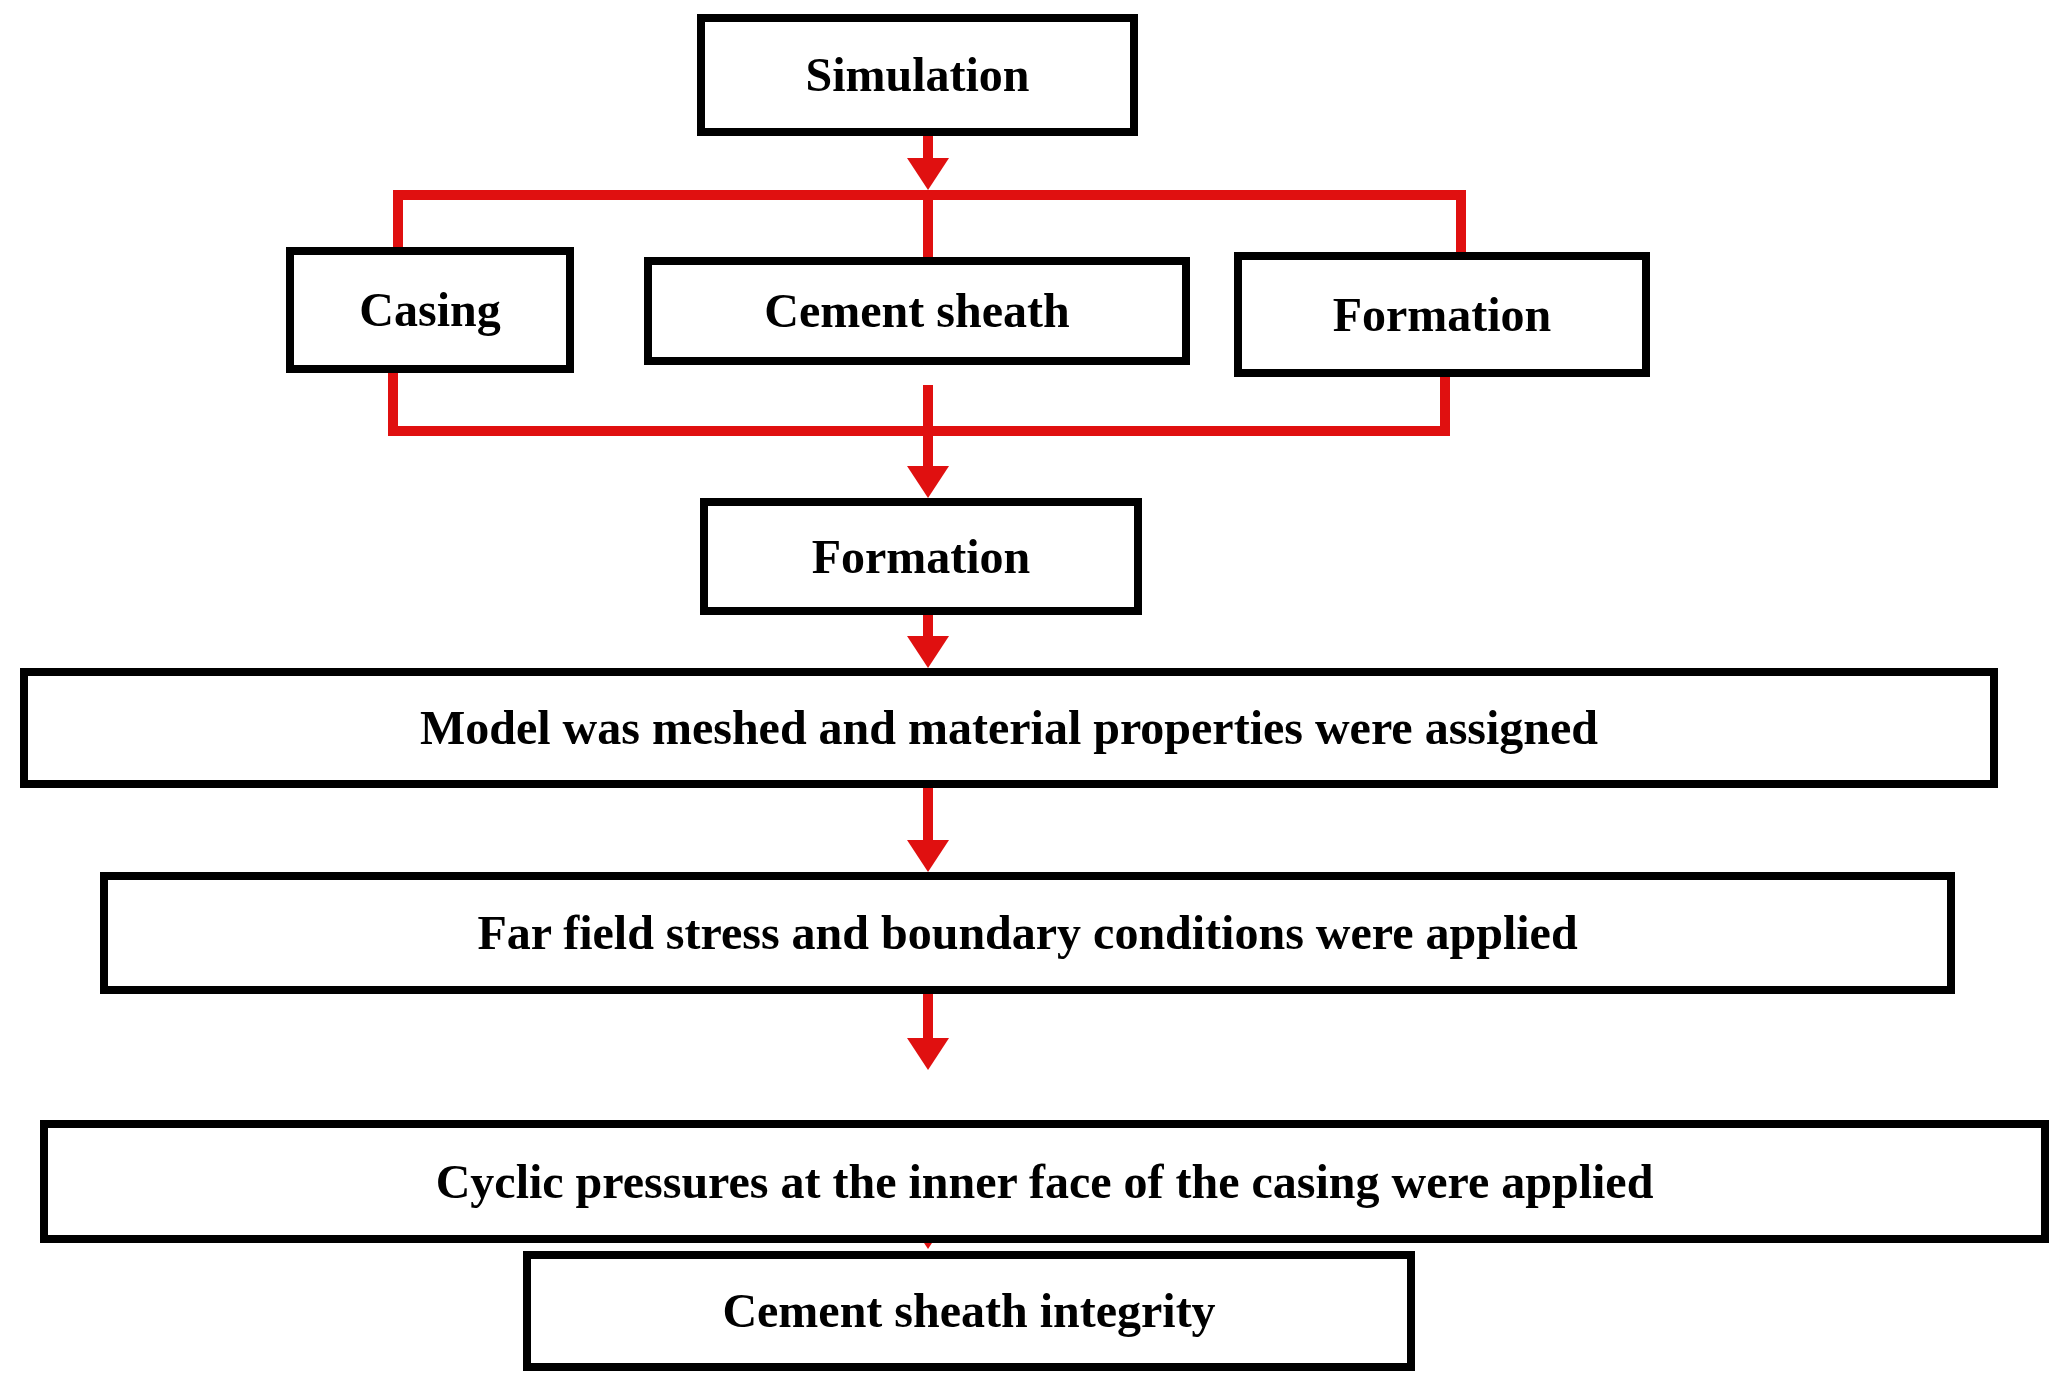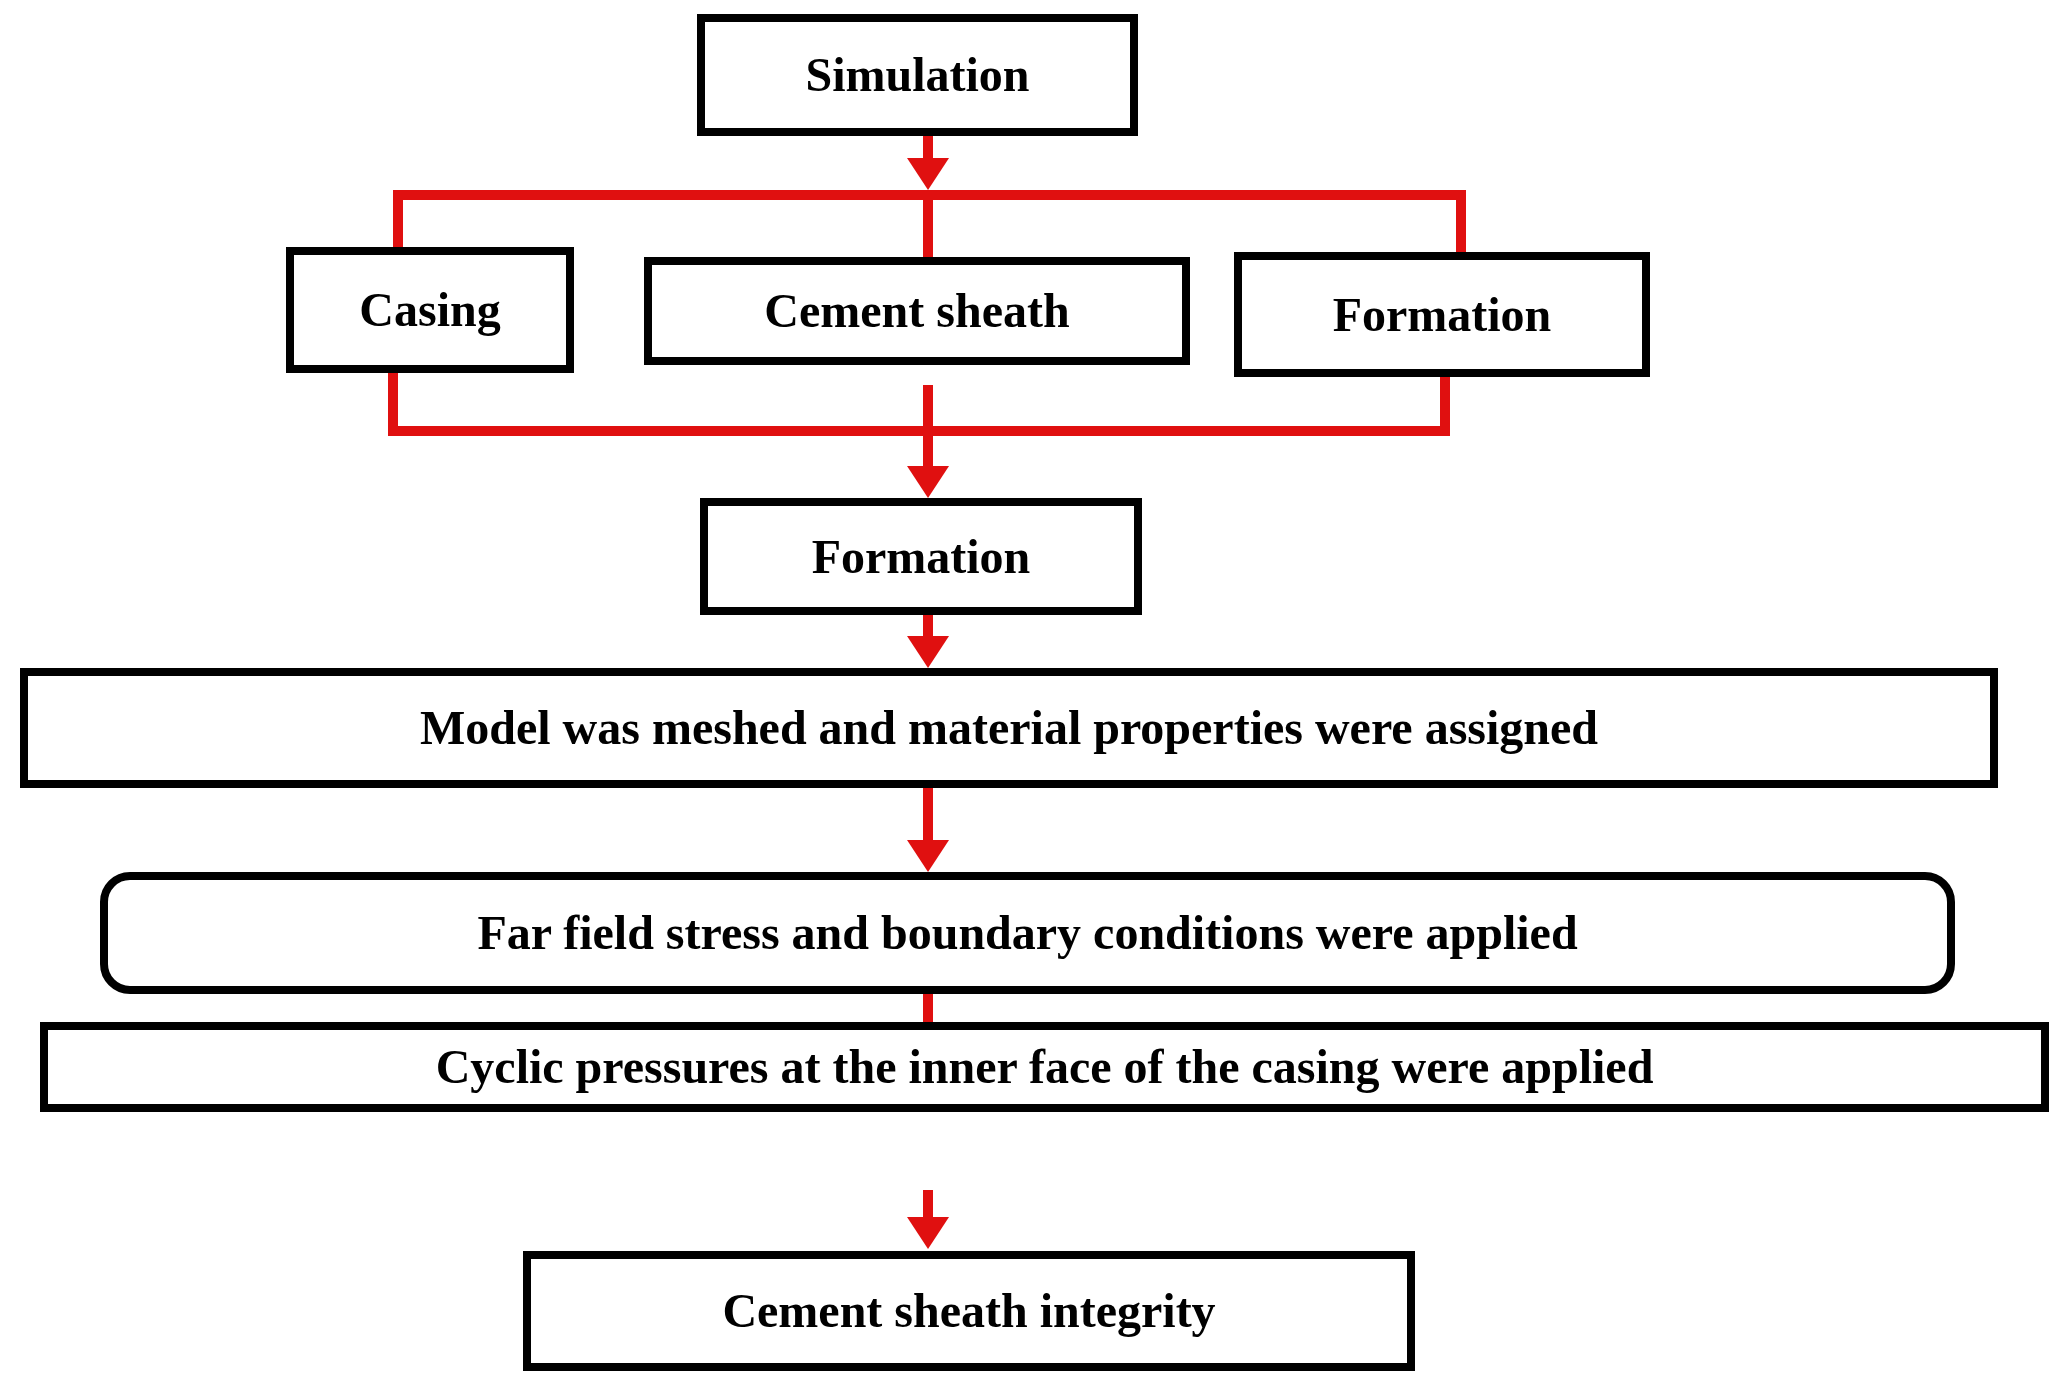--- a/index.html
+++ b/index.html
@@ -82,19 +82,19 @@
   <div class="node" style="left:286px; top:247px; width:288px; height:126px;">Casing</div>
 
   <div class="node" style="left:644px; top:257px; width:546px; height:108px;">Cement sheath</div>
 
   <div class="node" style="left:1234px; top:252px; width:416px; height:125px;">Formation</div>
 
   <div class="node" style="left:700px; top:498px; width:442px; height:117px;">Formation</div>
 
   <div class="node" style="left:20px; top:668px; width:1978px; height:120px;">Model was meshed and material properties were assigned</div>
 
-  <div class="node" style="left:100px; top:872px; width:1855px; height:122px;border-radius:30px;">Far field stress and boundary conditions were applied</div>
+  <div class="node" style="left:100px; top:872px; width:1855px; height:122px;">Far field stress and boundary conditions were applied</div>
 
-  <div class="node" style="left:40px; top:1022px; width:2009px; height:90px;">Cyclic pressures at the inner face of the casing were applied</div>
+  <div class="node" style="left:40px; top:1120px; width:2009px; height:123px;">Cyclic pressures at the inner face of the casing were applied</div>
 
   <div class="node" style="left:523px; top:1251px; width:892px; height:120px;">Cement sheath integrity</div>
 
 </div>
 
 </body></html>

